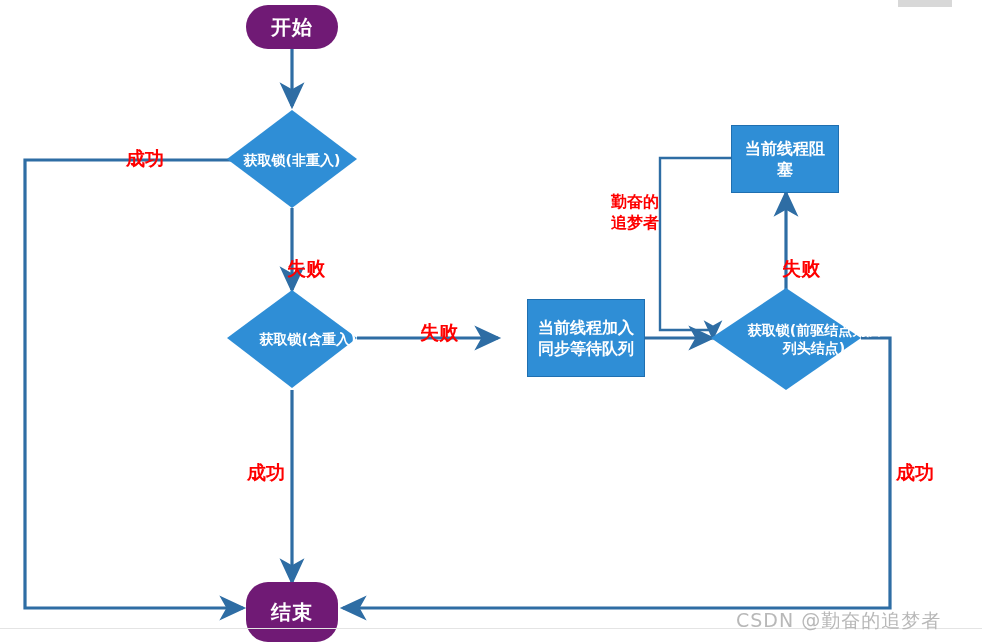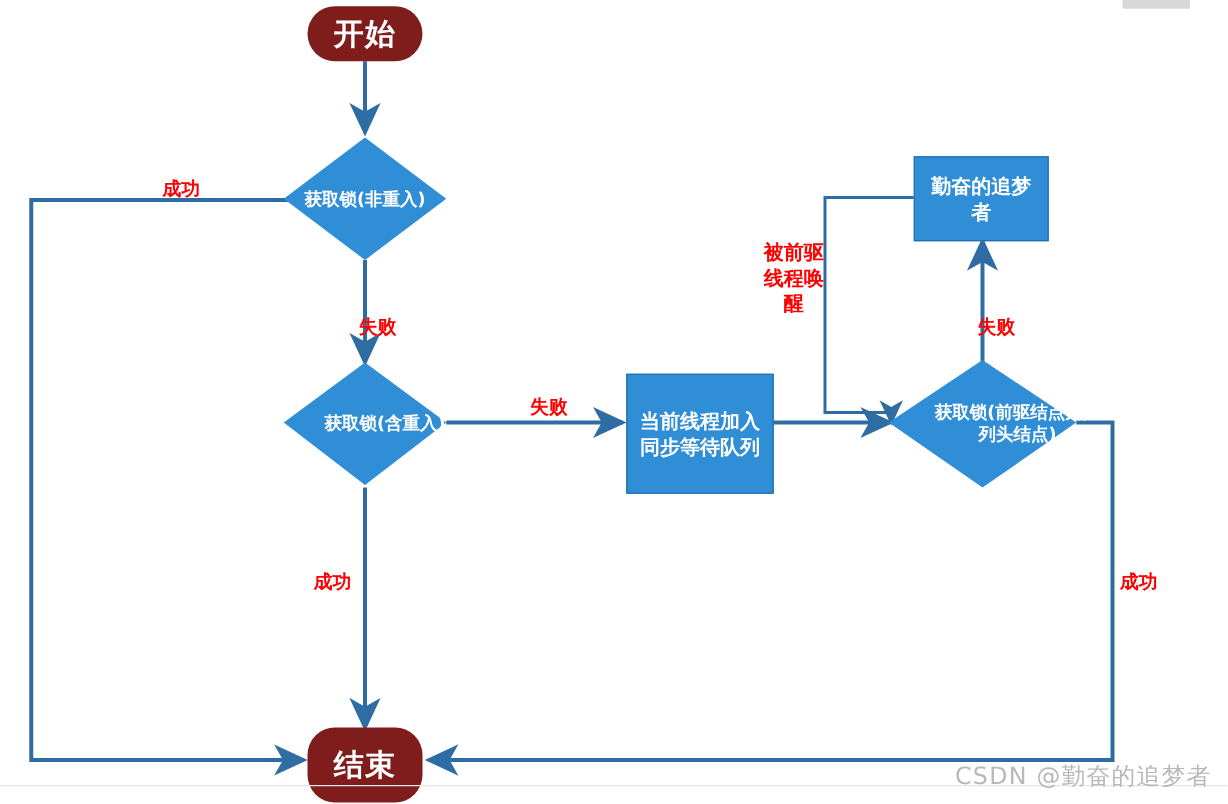--- a/index.html
+++ b/index.html
@@ -10,40 +10,39 @@
     overflow:hidden;
     position:relative;
   }
   #canvas{position:absolute;left:0;top:0;width:982px;height:643px;}
 
   
   .node{position:absolute;box-sizing:border-box;display:flex;align-items:center;
         justify-content:center;text-align:center;color:#ffffff;}
 
   .terminator{
-    background:#7f1d1d;border-radius:22px;
-    font-size:24px;font-weight:600;letter-spacing:1px;
+    background:#701a75;border-radius:22px;
+    font-size:20px;font-weight:600;letter-spacing:1px;
   }
   .process{
     background:#2f8ed6;border:1px solid #1f6fb0;
     font-size:16px;font-weight:600;line-height:1.32;
   }
   .diamond-label{
     position:absolute;display:flex;align-items:center;justify-content:center;
     text-align:center;color:#ffffff;font-size:14px;font-weight:600;
     line-height:1.3;pointer-events:none;
   }
   .edge-label{
-    position:absolute;color:#fe0000;font-size:15px;font-weight:700;
+    position:absolute;color:#fe0000;font-size:19px;font-weight:700;
     line-height:1.22;text-align:center;white-space:pre-line;
   }
   .watermark{
     position:absolute;color:#b8b8b8;font-size:19px;letter-spacing:1px;
     white-space:nowrap;
-    margin-left:28px;
   }
   .topnotch{
     position:absolute;background:#ffffff;
   }
   .hr-line{position:absolute;background:#e4e4e4;height:1px;left:0;width:982px;}
 </style>
 </head>
 <body>
 
 <svg id="canvas" viewBox="0 0 982 643" xmlns="http://www.w3.org/2000/svg">
@@ -91,30 +90,30 @@
 </div>
 
 <div class="diamond-label" style="left:242px;top:132px;width:100px;height:56px;">
   <span>获取锁(非重入)</span>
 </div>
 
 <div class="diamond-label" style="left:244px;top:322px;width:128px;height:34px;">
   <span>获取锁(含重入)</span>
 </div>
 
-<div class="node process" style="left:501px;top:299px;width:118px;height:96px;padding:4px 8px;justify-content:flex-end;">
+<div class="node process" style="left:527px;top:299px;width:118px;height:78px;padding:4px 8px;justify-content:flex-end;">
   <span>当前线程加入同步等待队列</span>
 </div>
 
 <div class="diamond-label" style="left:714px;top:313px;width:144px;height:52px;margin-left:28px;">
   <span>获取锁(前驱结点为队列头结点)</span>
 </div>
 
 <div class="node process" style="left:731px;top:125px;width:108px;height:68px;padding:4px 6px;">
-  <span>勤奋的追梦者</span>
+  <span>当前线程阻塞</span>
 </div>
 
 <div class="node terminator" style="left:246px;top:582px;width:92px;height:60px;">
   <span>结束</span>
 </div>
 
 <div class="edge-label" style="left:117px;top:124px;width:56px;">
   <span>成功</span>
 </div>
 
@@ -128,21 +127,21 @@
 
 <div class="edge-label" style="left:411px;top:298px;width:56px;">
   <span>失败</span>
 </div>
 
 <div class="edge-label" style="left:782px;top:234px;width:56px;text-align:left;">
   <span>失败</span>
 </div>
 
 <div class="edge-label" style="left:604px;top:172px;width:62px;font-size:16px;line-height:1.28;">
-  <span>被前驱线程唤醒</span>
+  <span>勤奋的追梦者</span>
 </div>
 
 <div class="edge-label" style="left:896px;top:438px;width:56px;text-align:left;">
   <span>成功</span>
 </div>
 
 <div class="topnotch" style="left:898px;top:0px;width:54px;height:7px;background:#d8d8d8;"></div>
 
 <div class="hr-line" style="top:628px;"></div>
 

